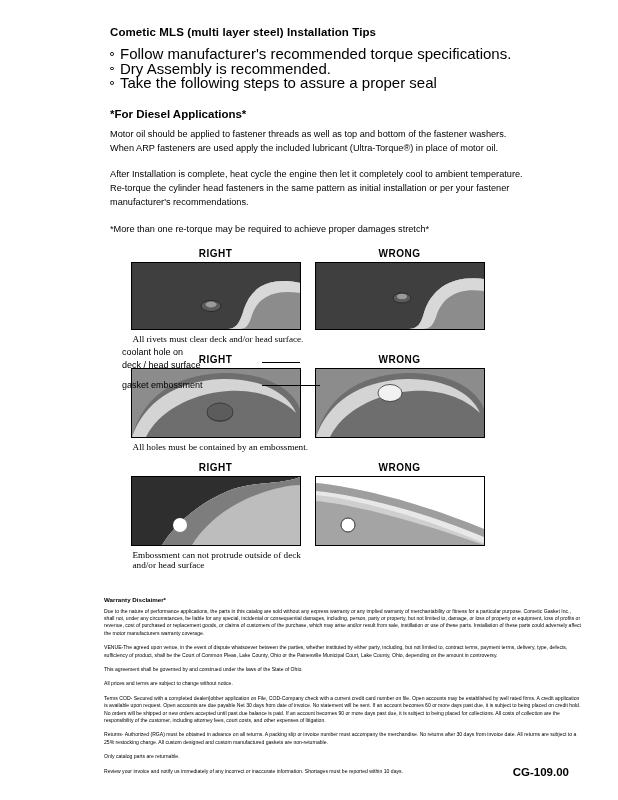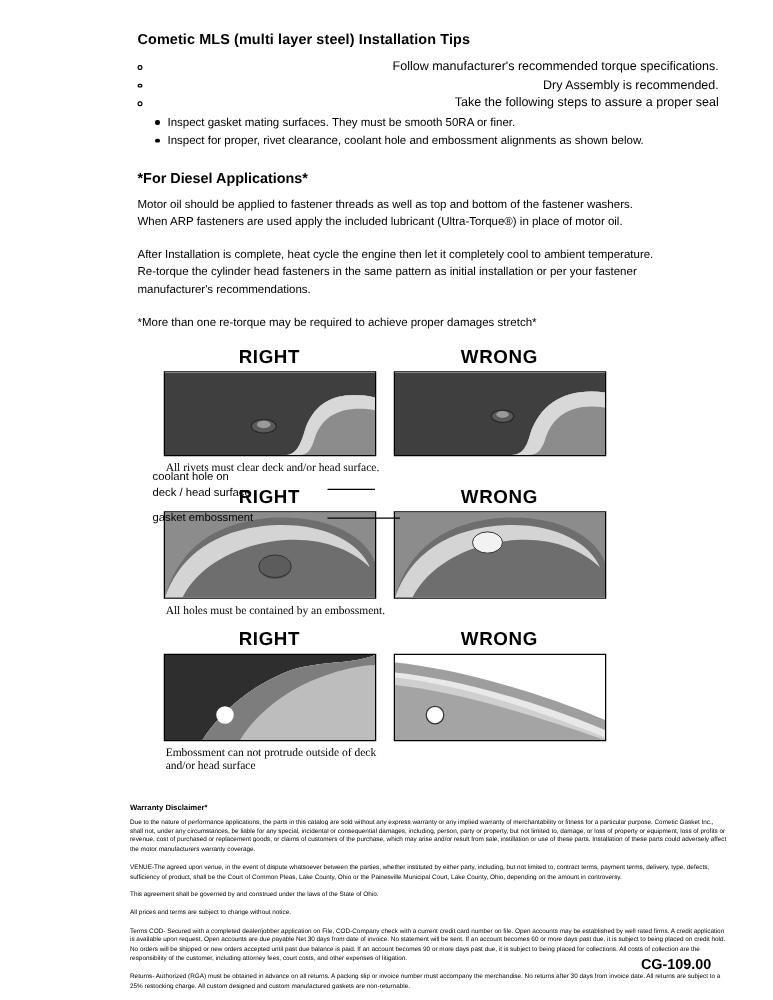--- a/index.html
+++ b/index.html
@@ -28,23 +28,22 @@
     font-size: 11.5px;
     font-weight: bold;
     margin: 0 0 9px 70px;
     letter-spacing: 0.1px;
   }
 
   ul.bullets {
     list-style: none;
     margin: 0 0 0 70px;
     padding: 0;
-    font-size: 10px;
+    font-size: 15px;
     line-height: 14.5px;
-    text-align: right;
   }
   ul.bullets > li {
     position: relative;
     padding-left: 10px;
   }
   ul.bullets > li::before {
     content: "";
     position: absolute;
     left: 0;
     top: 5px;
@@ -99,21 +98,21 @@
     position: relative;
   }
   .fig-row {
     display: flex;
     justify-content: center;
     gap: 14px;
   }
   .fig-col { width: 170px; }
   .fig-label {
     text-align: center;
-    font-size: 15px;
+    font-size: 10px;
     font-weight: bold;
     letter-spacing: 0.5px;
     margin-bottom: 3px;
   }
   .fig-box {
     width: 170px;
     height: 68px;
     border: 1px solid #000;
     box-sizing: border-box;
     overflow: hidden;
@@ -177,24 +176,20 @@
 <body>
 
 <div class="page">
 
   <h1 class="title">Cometic MLS (multi layer steel) Installation Tips</h1>
 
   <ul class="bullets">
     <li>Follow manufacturer's recommended torque specifications.</li>
     <li>Dry Assembly is recommended.</li>
     <li>Take the following steps to assure a proper seal</li>
-  </ul>
-  <ul class="subbullets" style="margin-left:70px;">
-    <li>Inspect gasket mating surfaces.  They must be smooth 50RA or finer.</li>
-    <li>Inspect for proper, rivet clearance, coolant hole and embossment alignments as shown below.</li>
   </ul>
 
   <h2 class="section">*For Diesel Applications*</h2>
   <p class="body">Motor oil should be applied to fastener threads as well as top and bottom of the fastener washers. When ARP fasteners are used apply the included lubricant (Ultra-Torque®) in place of motor oil.</p>
   <p class="body">After Installation is complete, heat cycle the engine then let it completely cool to ambient temperature. Re-torque the cylinder head fasteners in the same pattern as initial installation or per your fastener manufacturer's recommendations.</p>
   <p class="note">*More than one re-torque may be required to achieve proper damages stretch*</p>
 
   <div class="figures">
 
     <div class="fig-row">

